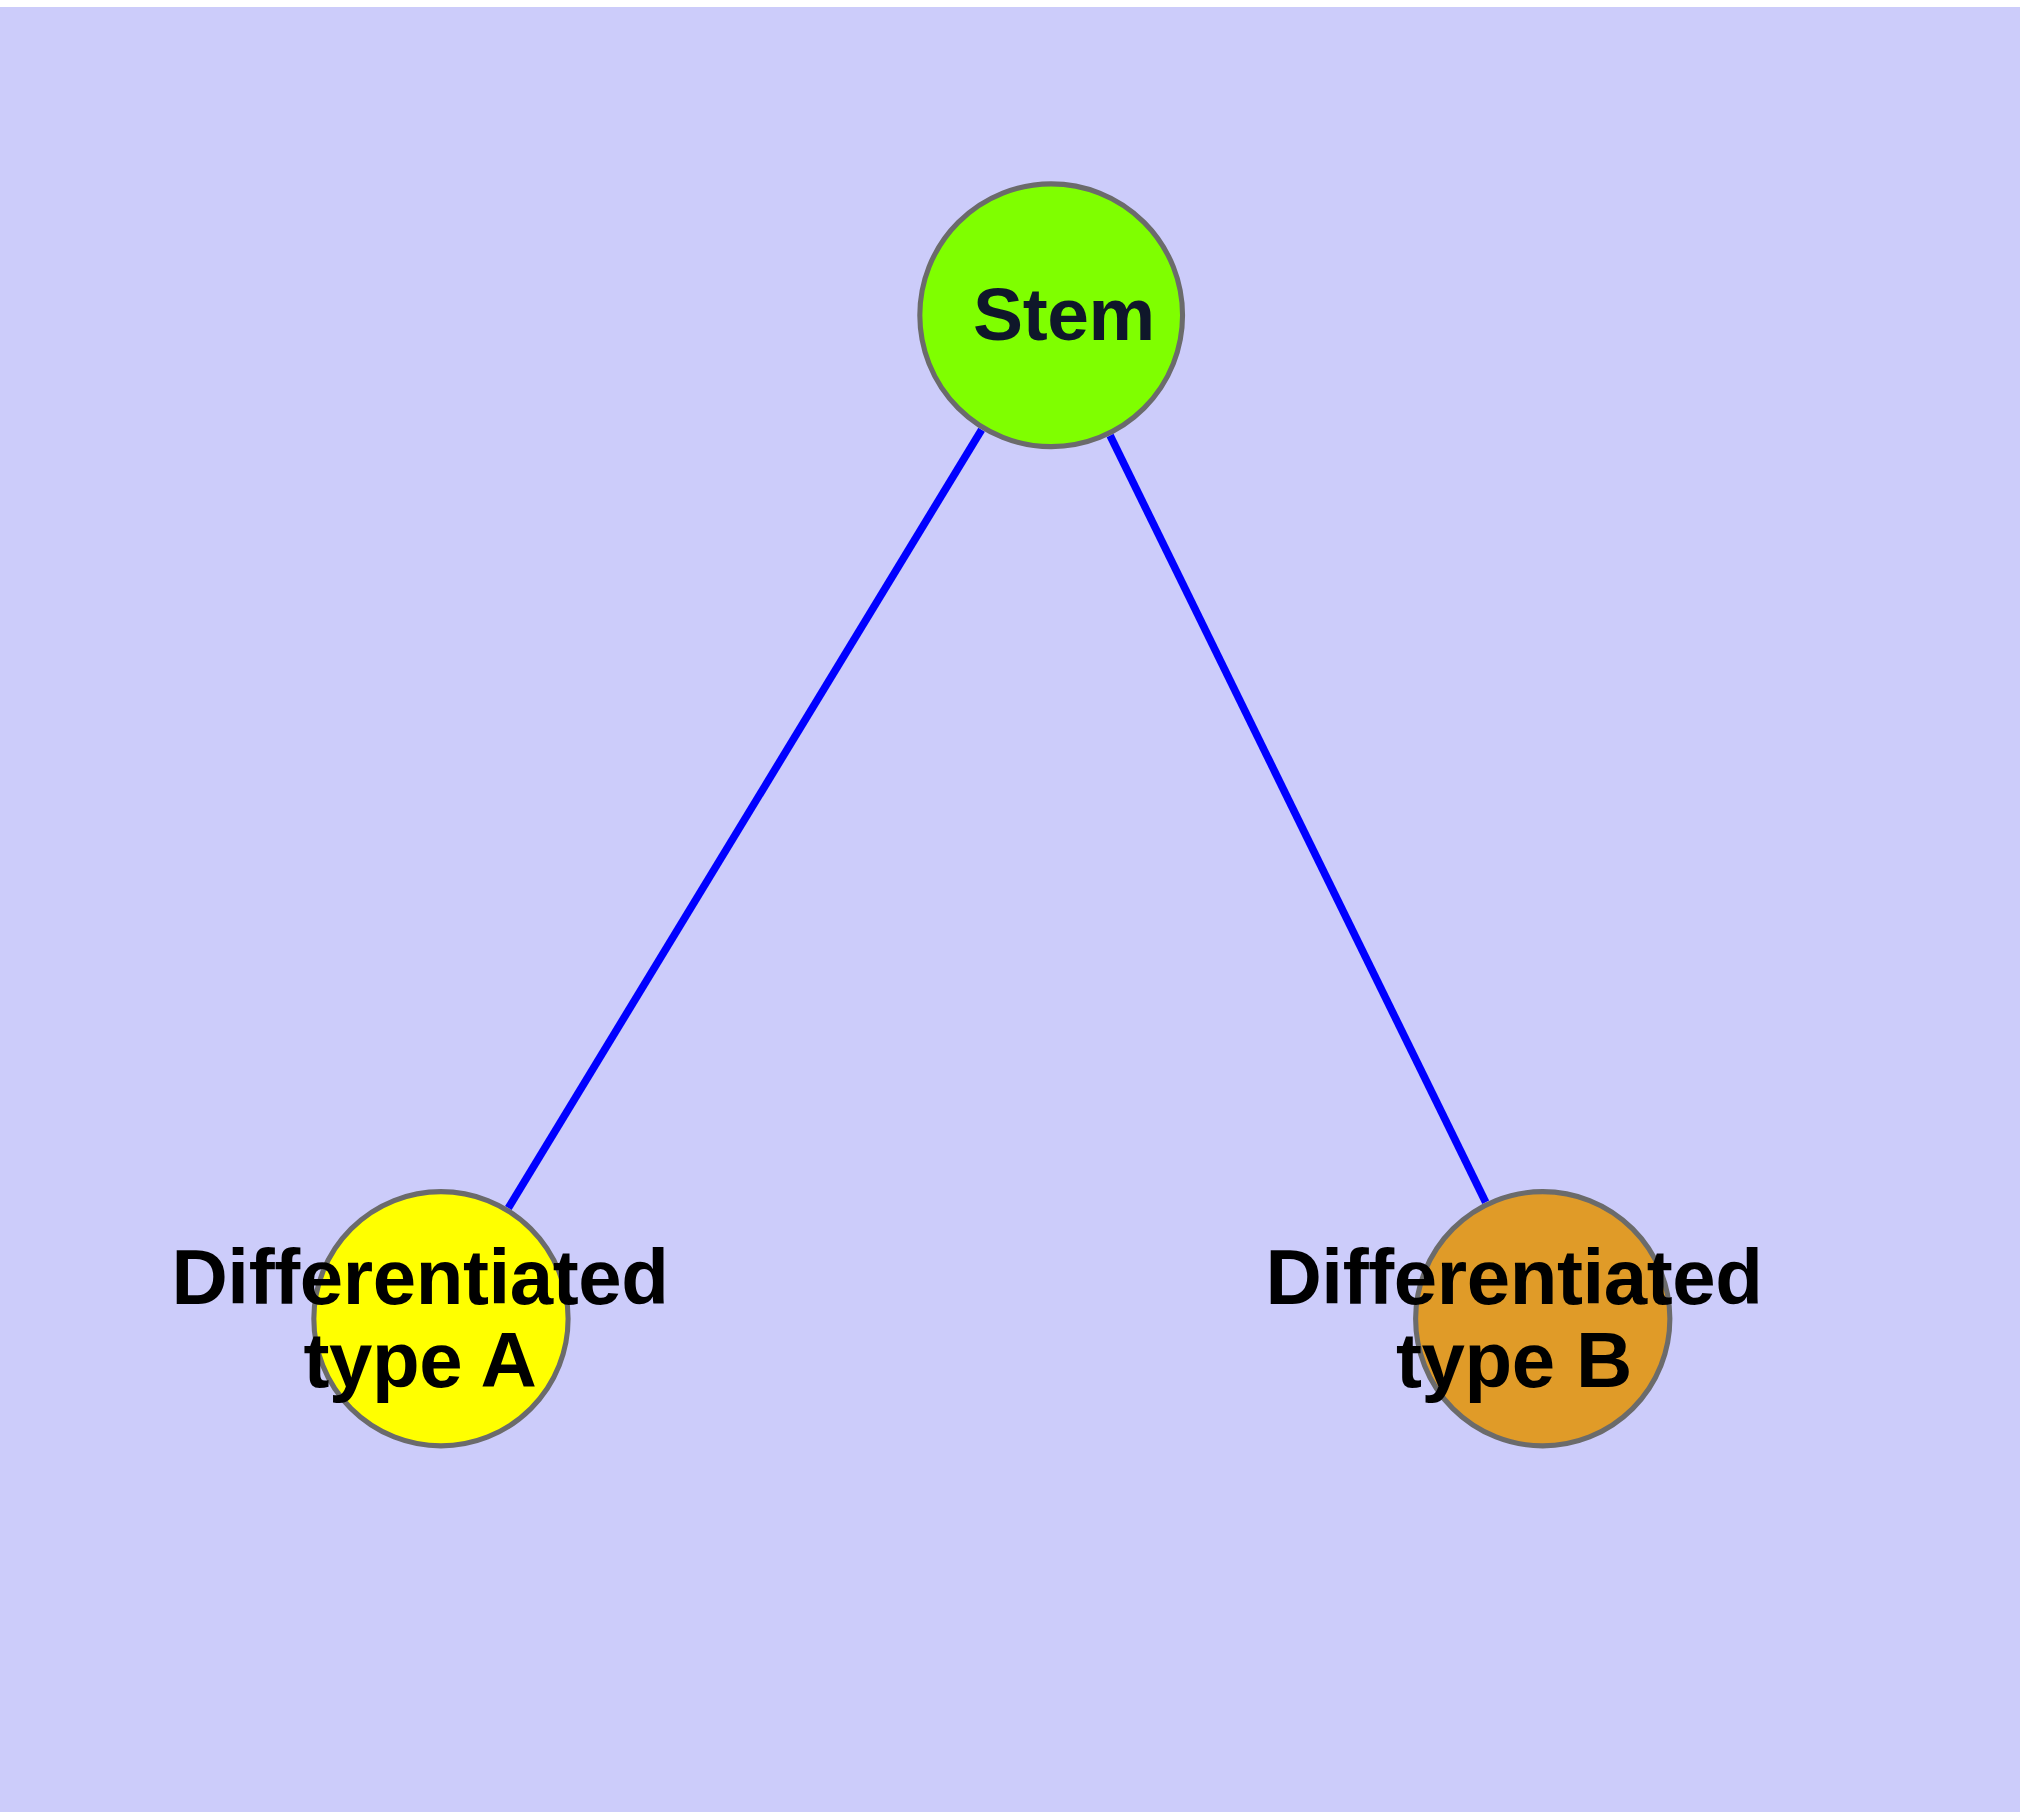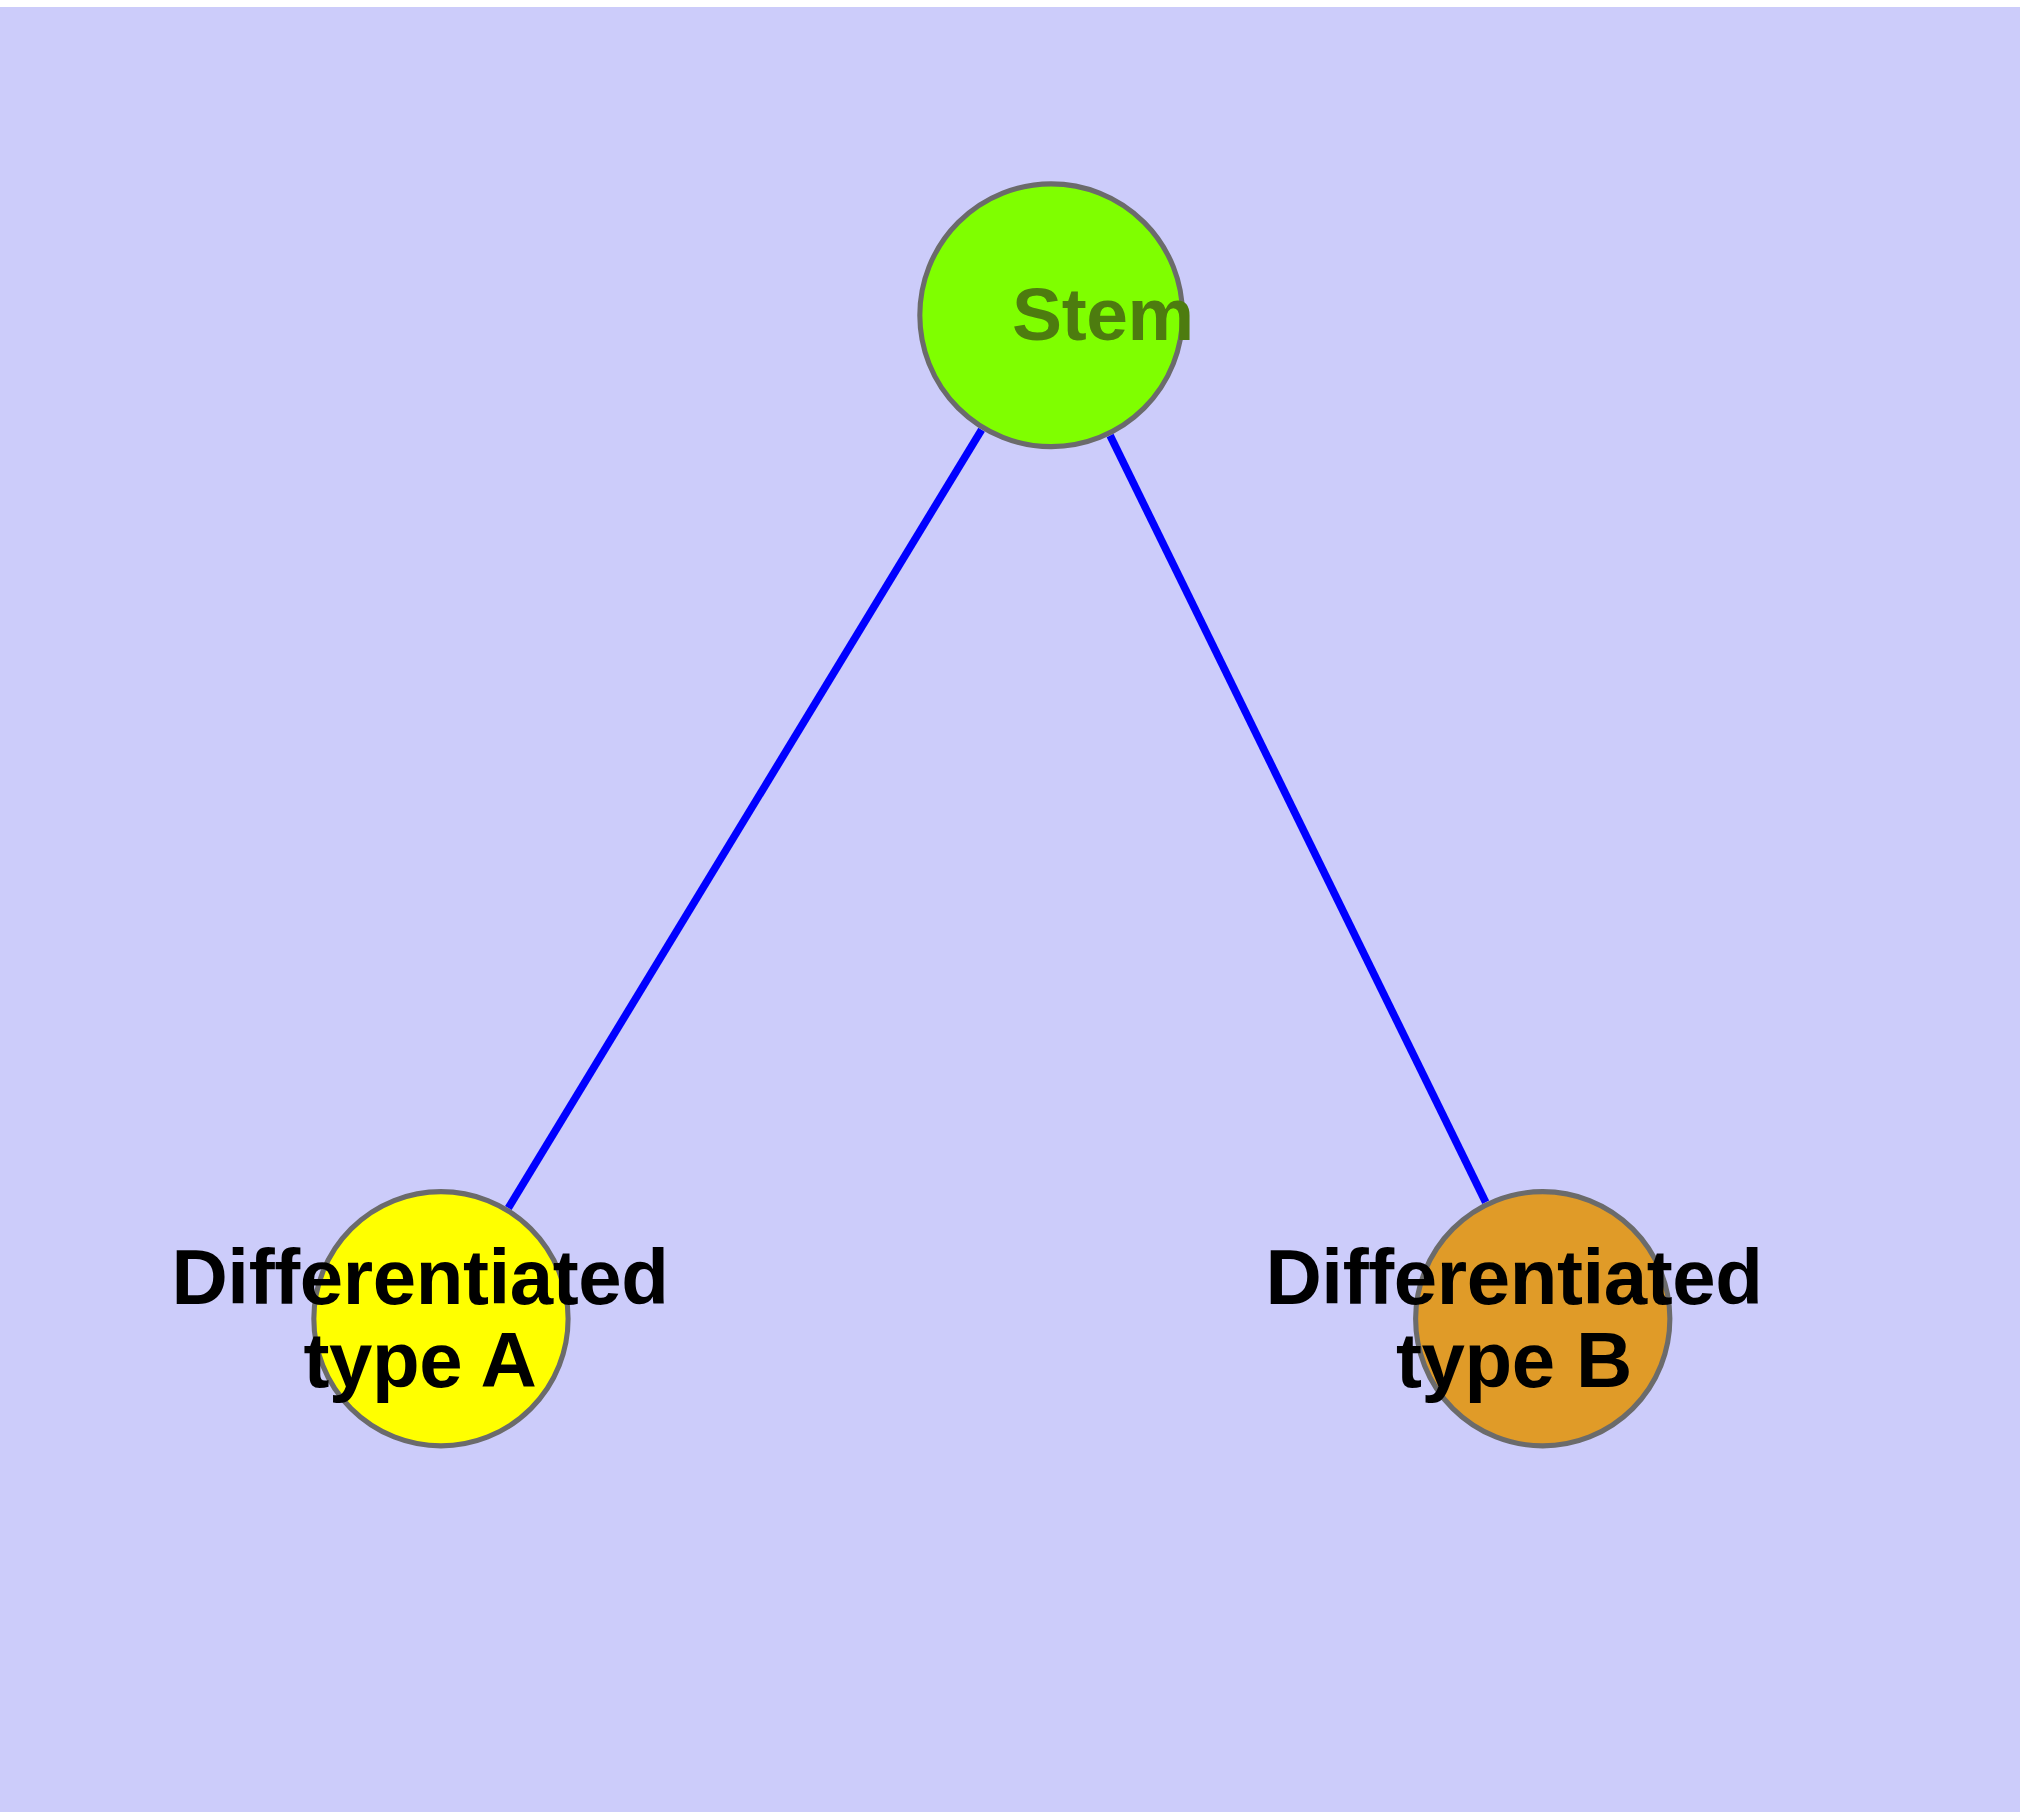--- a/index.html
+++ b/index.html
@@ -71,21 +71,21 @@
         <line x1="1157.90626445452" y1="506.9985873414562" x2="599.4958325218889" y2="1425.2735198528937" stroke="#0000ff" stroke-width="9" stroke-linecap="butt"></line>
         <line x1="1309.5069468127572" y1="513.8900431488008" x2="1752.692640111697" y2="1418.6001480900852" stroke="#0000ff" stroke-width="9" stroke-linecap="butt"></line>
       </g>
     <g id="node-layer">
         <circle cx="1240" cy="372" r="155" fill="#7fff00" stroke="#6b6b6b" stroke-width="6"></circle>
         <circle cx="520" cy="1556" r="150" fill="#ffff00" stroke="#6b6b6b" stroke-width="6"></circle>
         <circle cx="1820" cy="1556" r="150" fill="#e09b28" stroke="#6b6b6b" stroke-width="6"></circle>
       </g>
   </svg>
 
-  <div class="node-label" id="label-stem" style="left: 1103px; top: 315px; color: #4d7c0f;">Stem</div>
+  <div class="node-label" id="label-stem" style="left: 1064px; top: 315px; color: #0f172a;">Stem</div>
 
   <div class="node-label" id="label-diff-a" style="left: 420px; top: 1319px; color: rgb(0, 0, 0);">Differentiated
 type A</div>
 
   <div class="node-label" id="label-diff-b" style="left: 1514px; top: 1319px; color: rgb(0, 0, 0);">Differentiated
 type B</div>
 
 </div>
 
 

